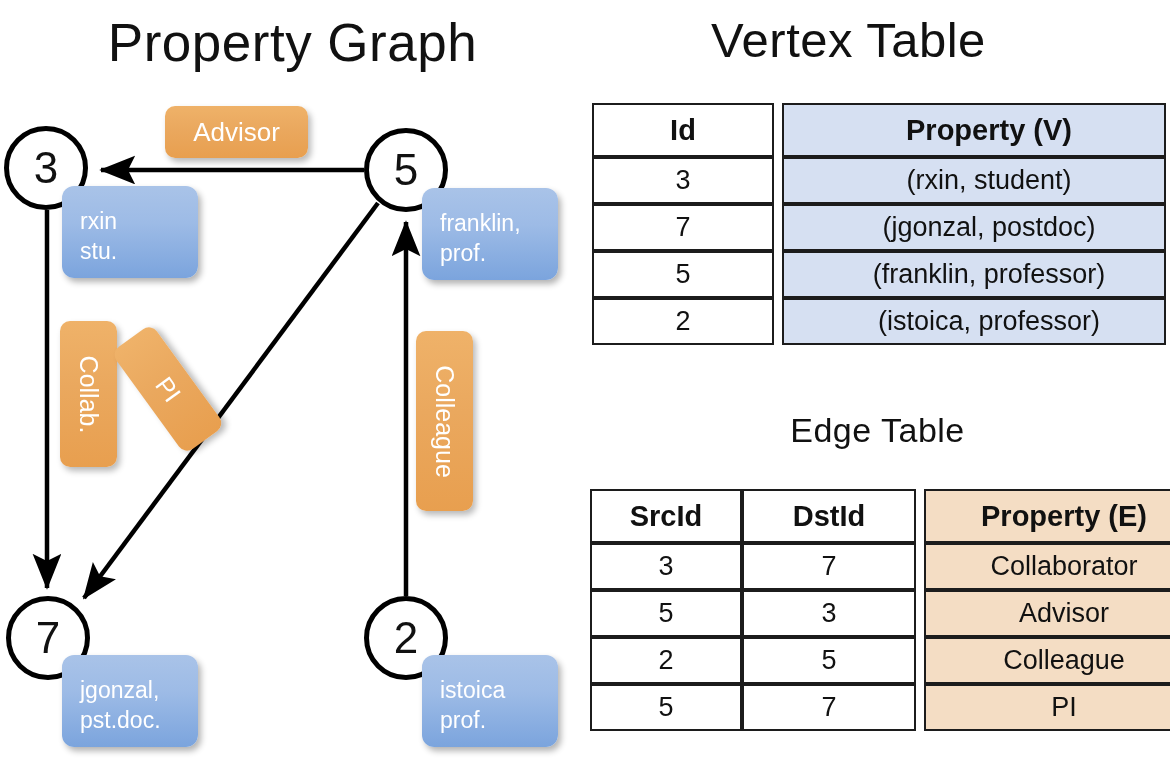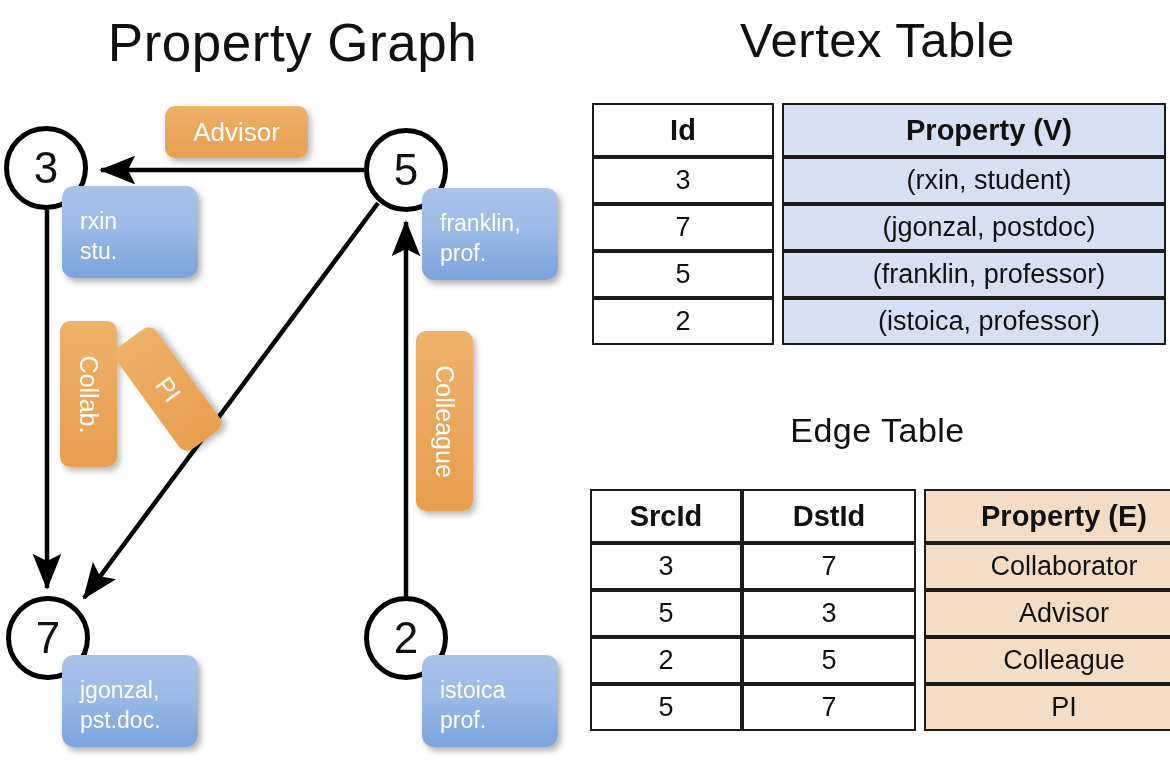--- a/index.html
+++ b/index.html
@@ -32,21 +32,21 @@
     white-space: nowrap;
   }
   #title-property-graph {
     left: 0; top: 14px;
     width: 585px;
     text-align: center;
     font-size: 53px;
     line-height: 58px;
   }
   #title-vertex-table {
-    left: 585px; top: 12px;
+    left: 556px; top: 12px;
     width: 585px;
     text-align: center;
     font-size: 49px;
     line-height: 56px;
   }
   #title-edge-table {
     left: 585px; top: 402px;
     width: 585px;
     text-align: center;
     font-size: 34px;

